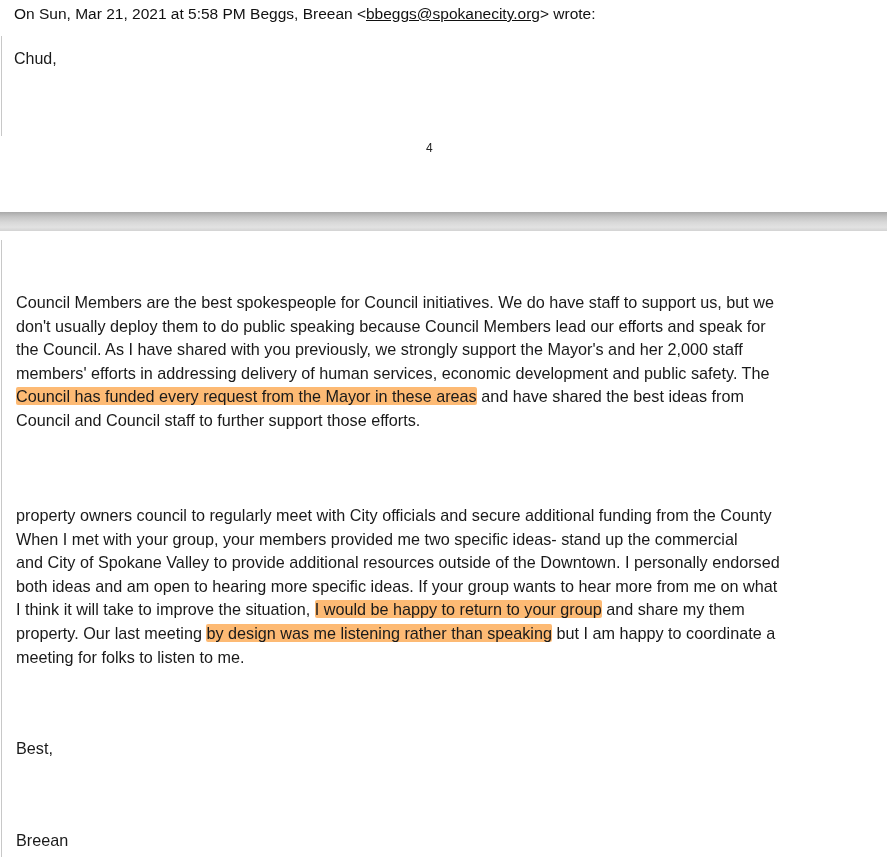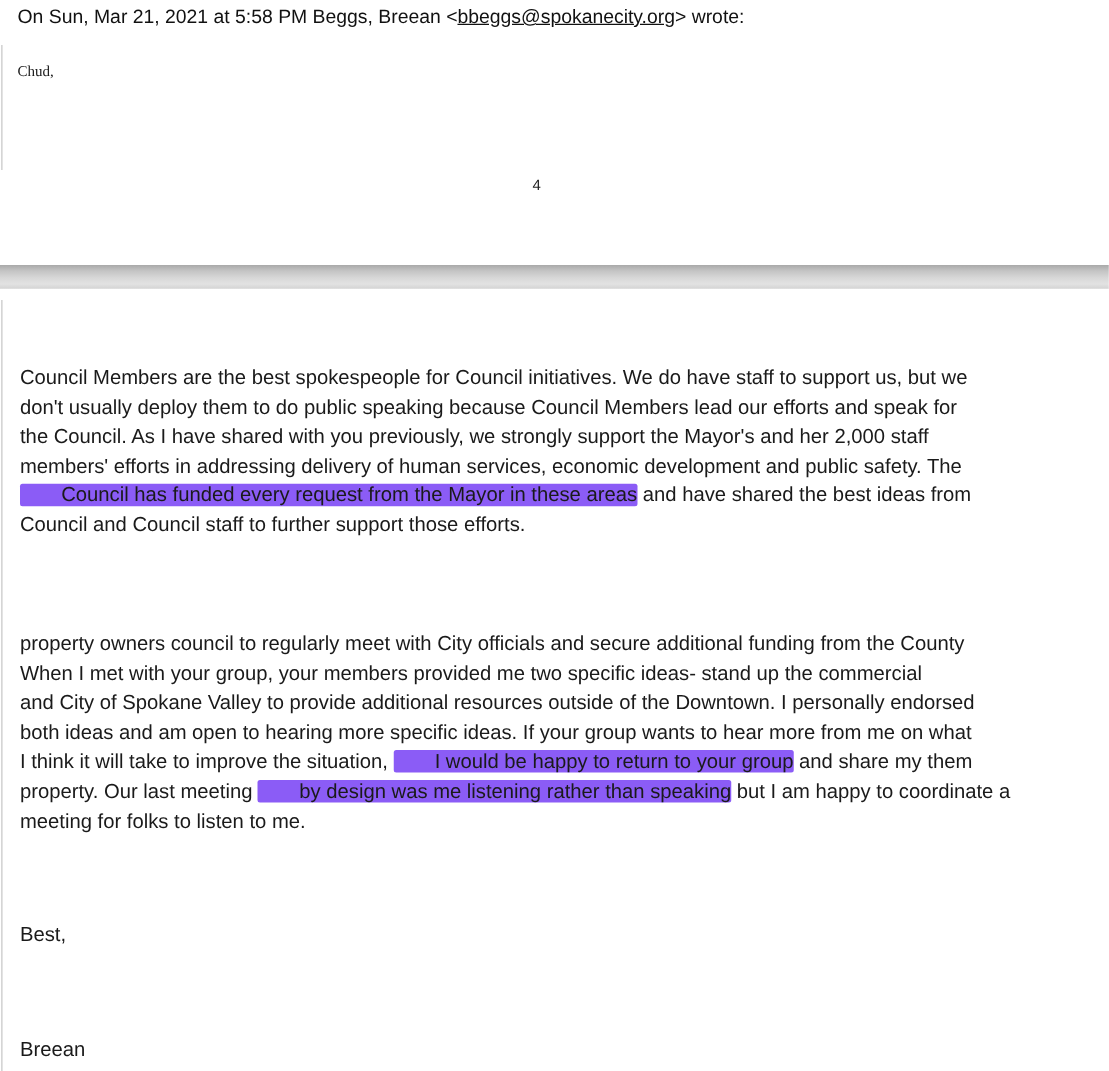--- a/index.html
+++ b/index.html
@@ -31,22 +31,21 @@
       left: 1px;
       width: 1px;
       background: #c8c8c8;
     }
     .quote-bar.top { top: 36px; height: 100px; }
     .quote-bar.bottom { top: 240px; height: 617px; }
     .greeting {
       position: absolute;
       left: 14px;
       top: 50px;
-      font-size: 12px;
-      font-family: Liberation Serif, serif;
+      font-size: 16px;
     }
     .page-number {
       position: absolute;
       left: 426px;
       top: 141px;
       font-size: 12px;
       color: #222;
     }
     .page-divider {
       position: absolute;
@@ -60,23 +59,22 @@
       position: absolute;
       left: 16px;
       width: 866px;
       font-size: 16.2px;
       line-height: 23.6px;
       color: #1a1a1a;
     }
     .para1 { top: 291px; }
     .para2 { top: 504px; }
     .hl {
-      background: #8b5cf6;
+      background: #fdba74;
       border-radius: 2px;
-      padding-left: 33px;
     }
     .line { white-space: nowrap; display: block; }
     .closing {
       position: absolute;
       left: 16px;
       top: 739px;
       font-size: 16.2px;
     }
     .signature {
       position: absolute;

